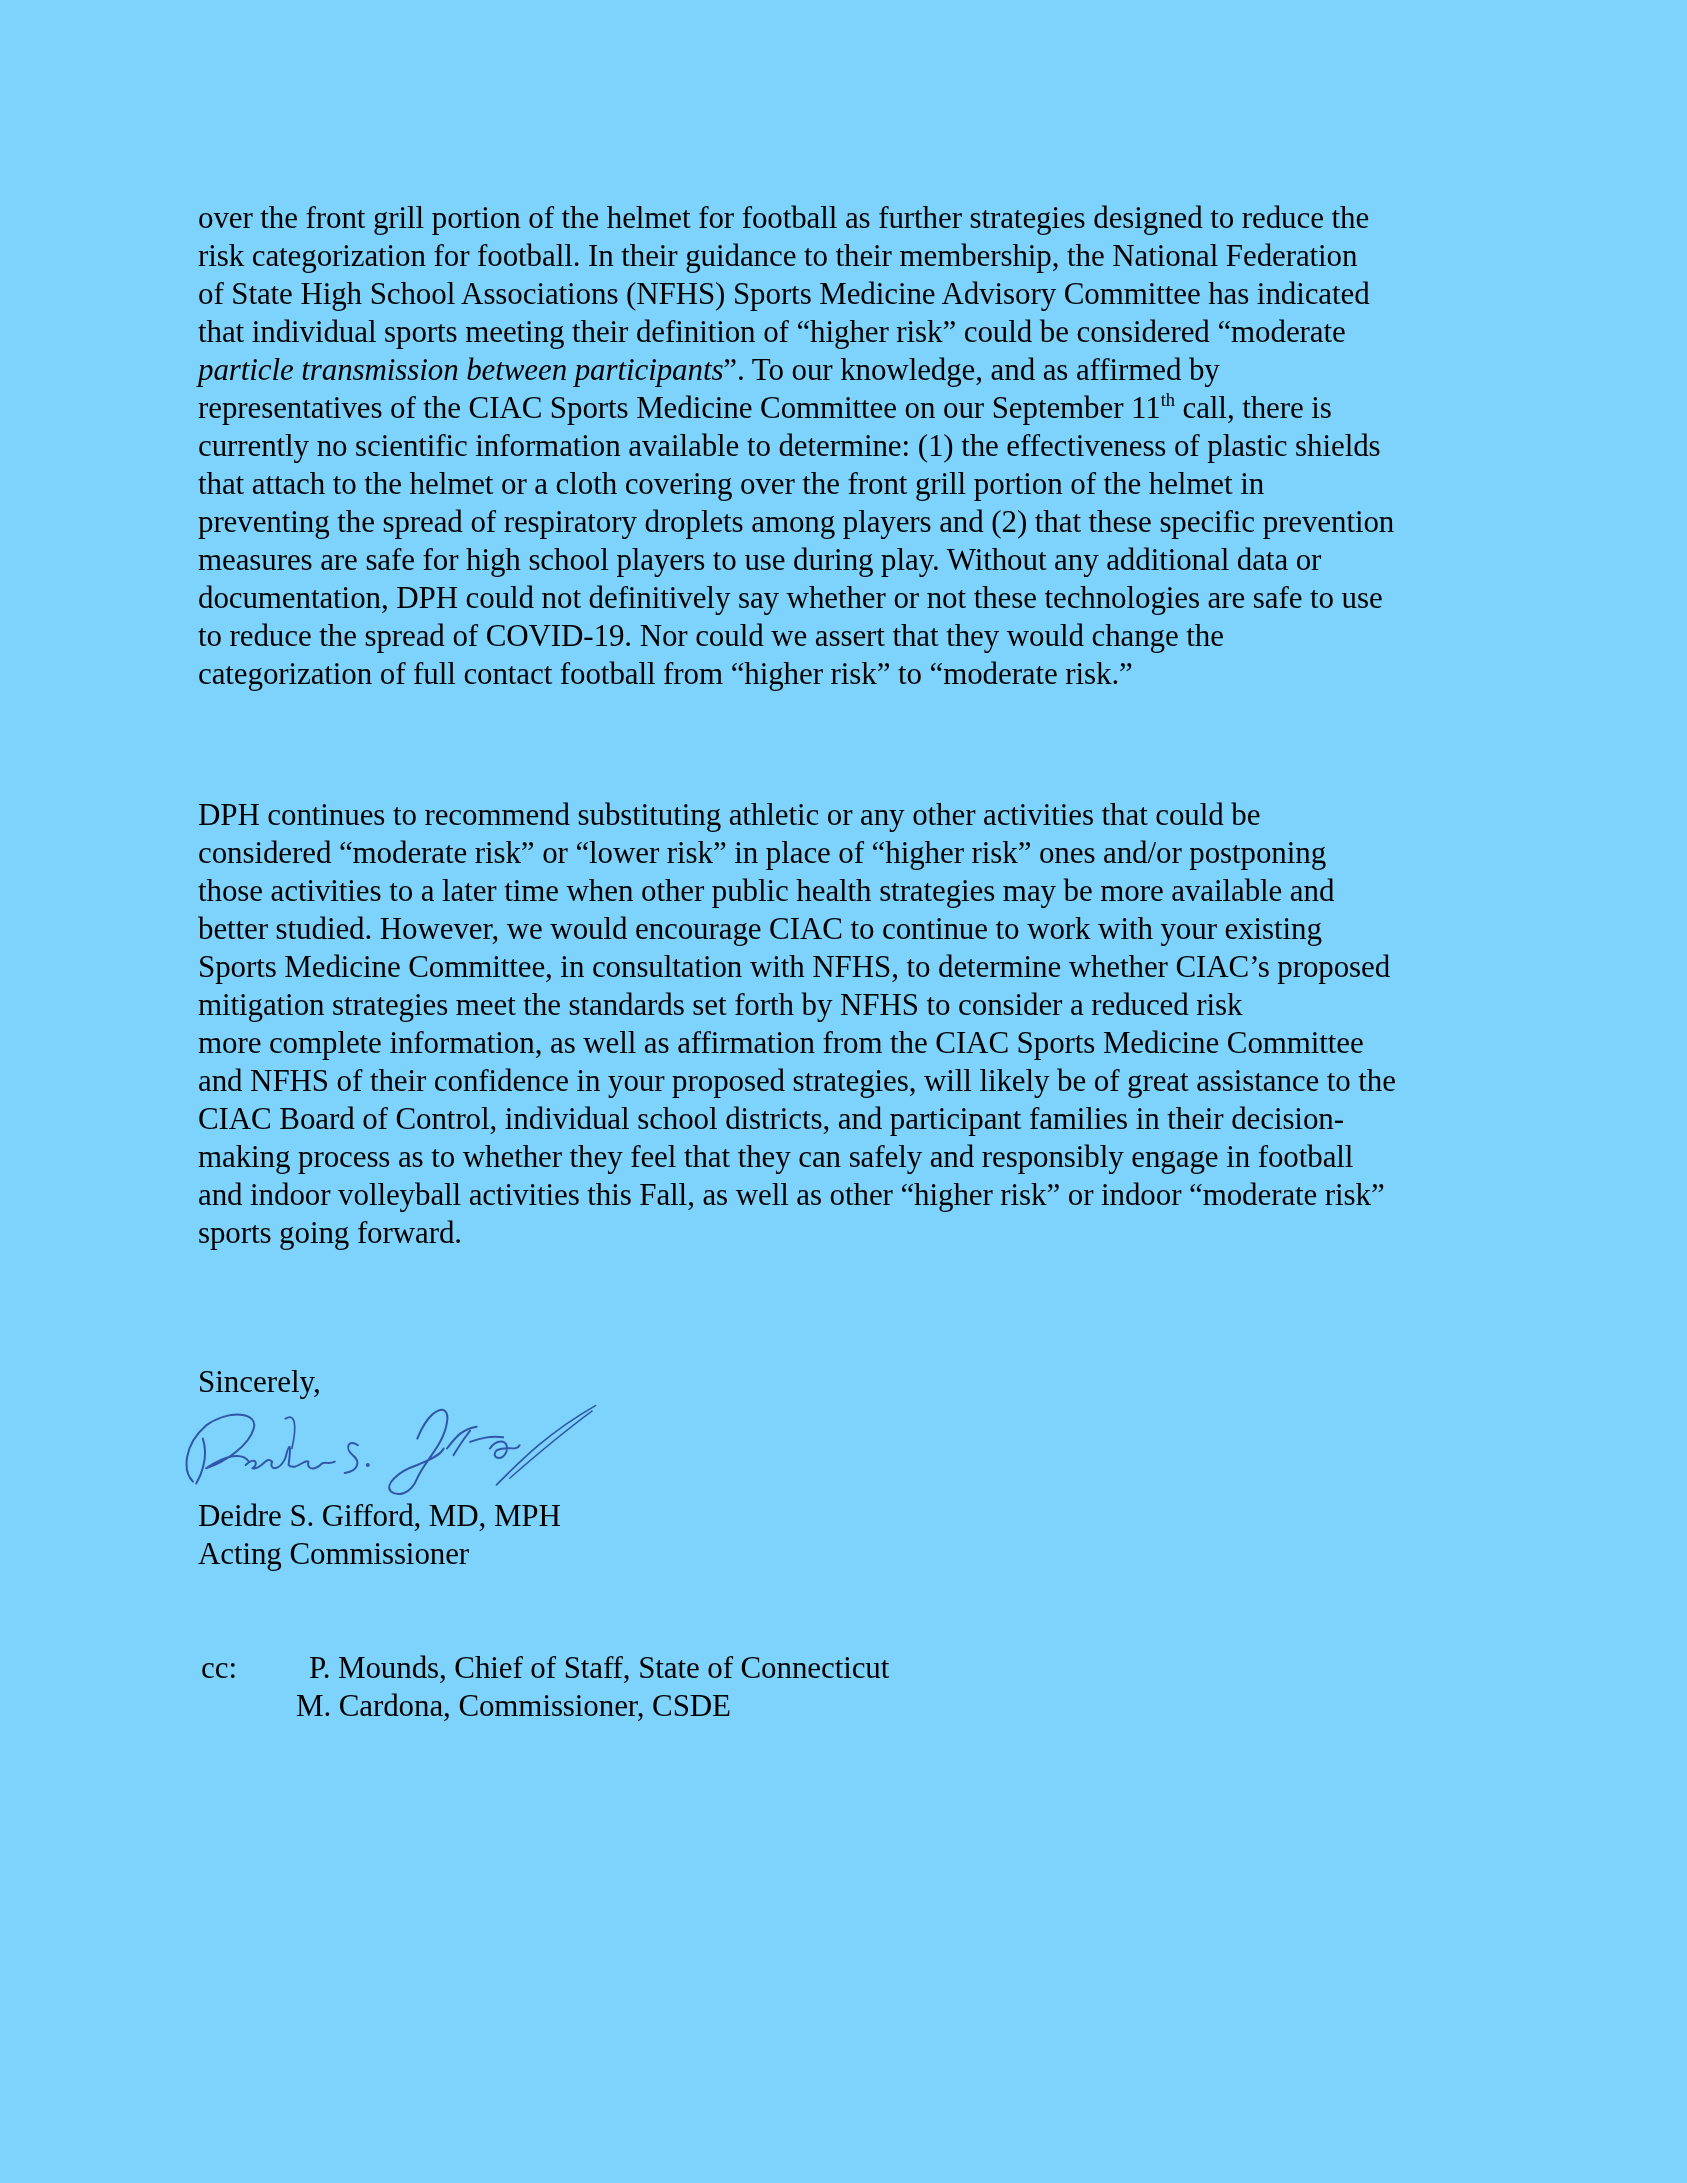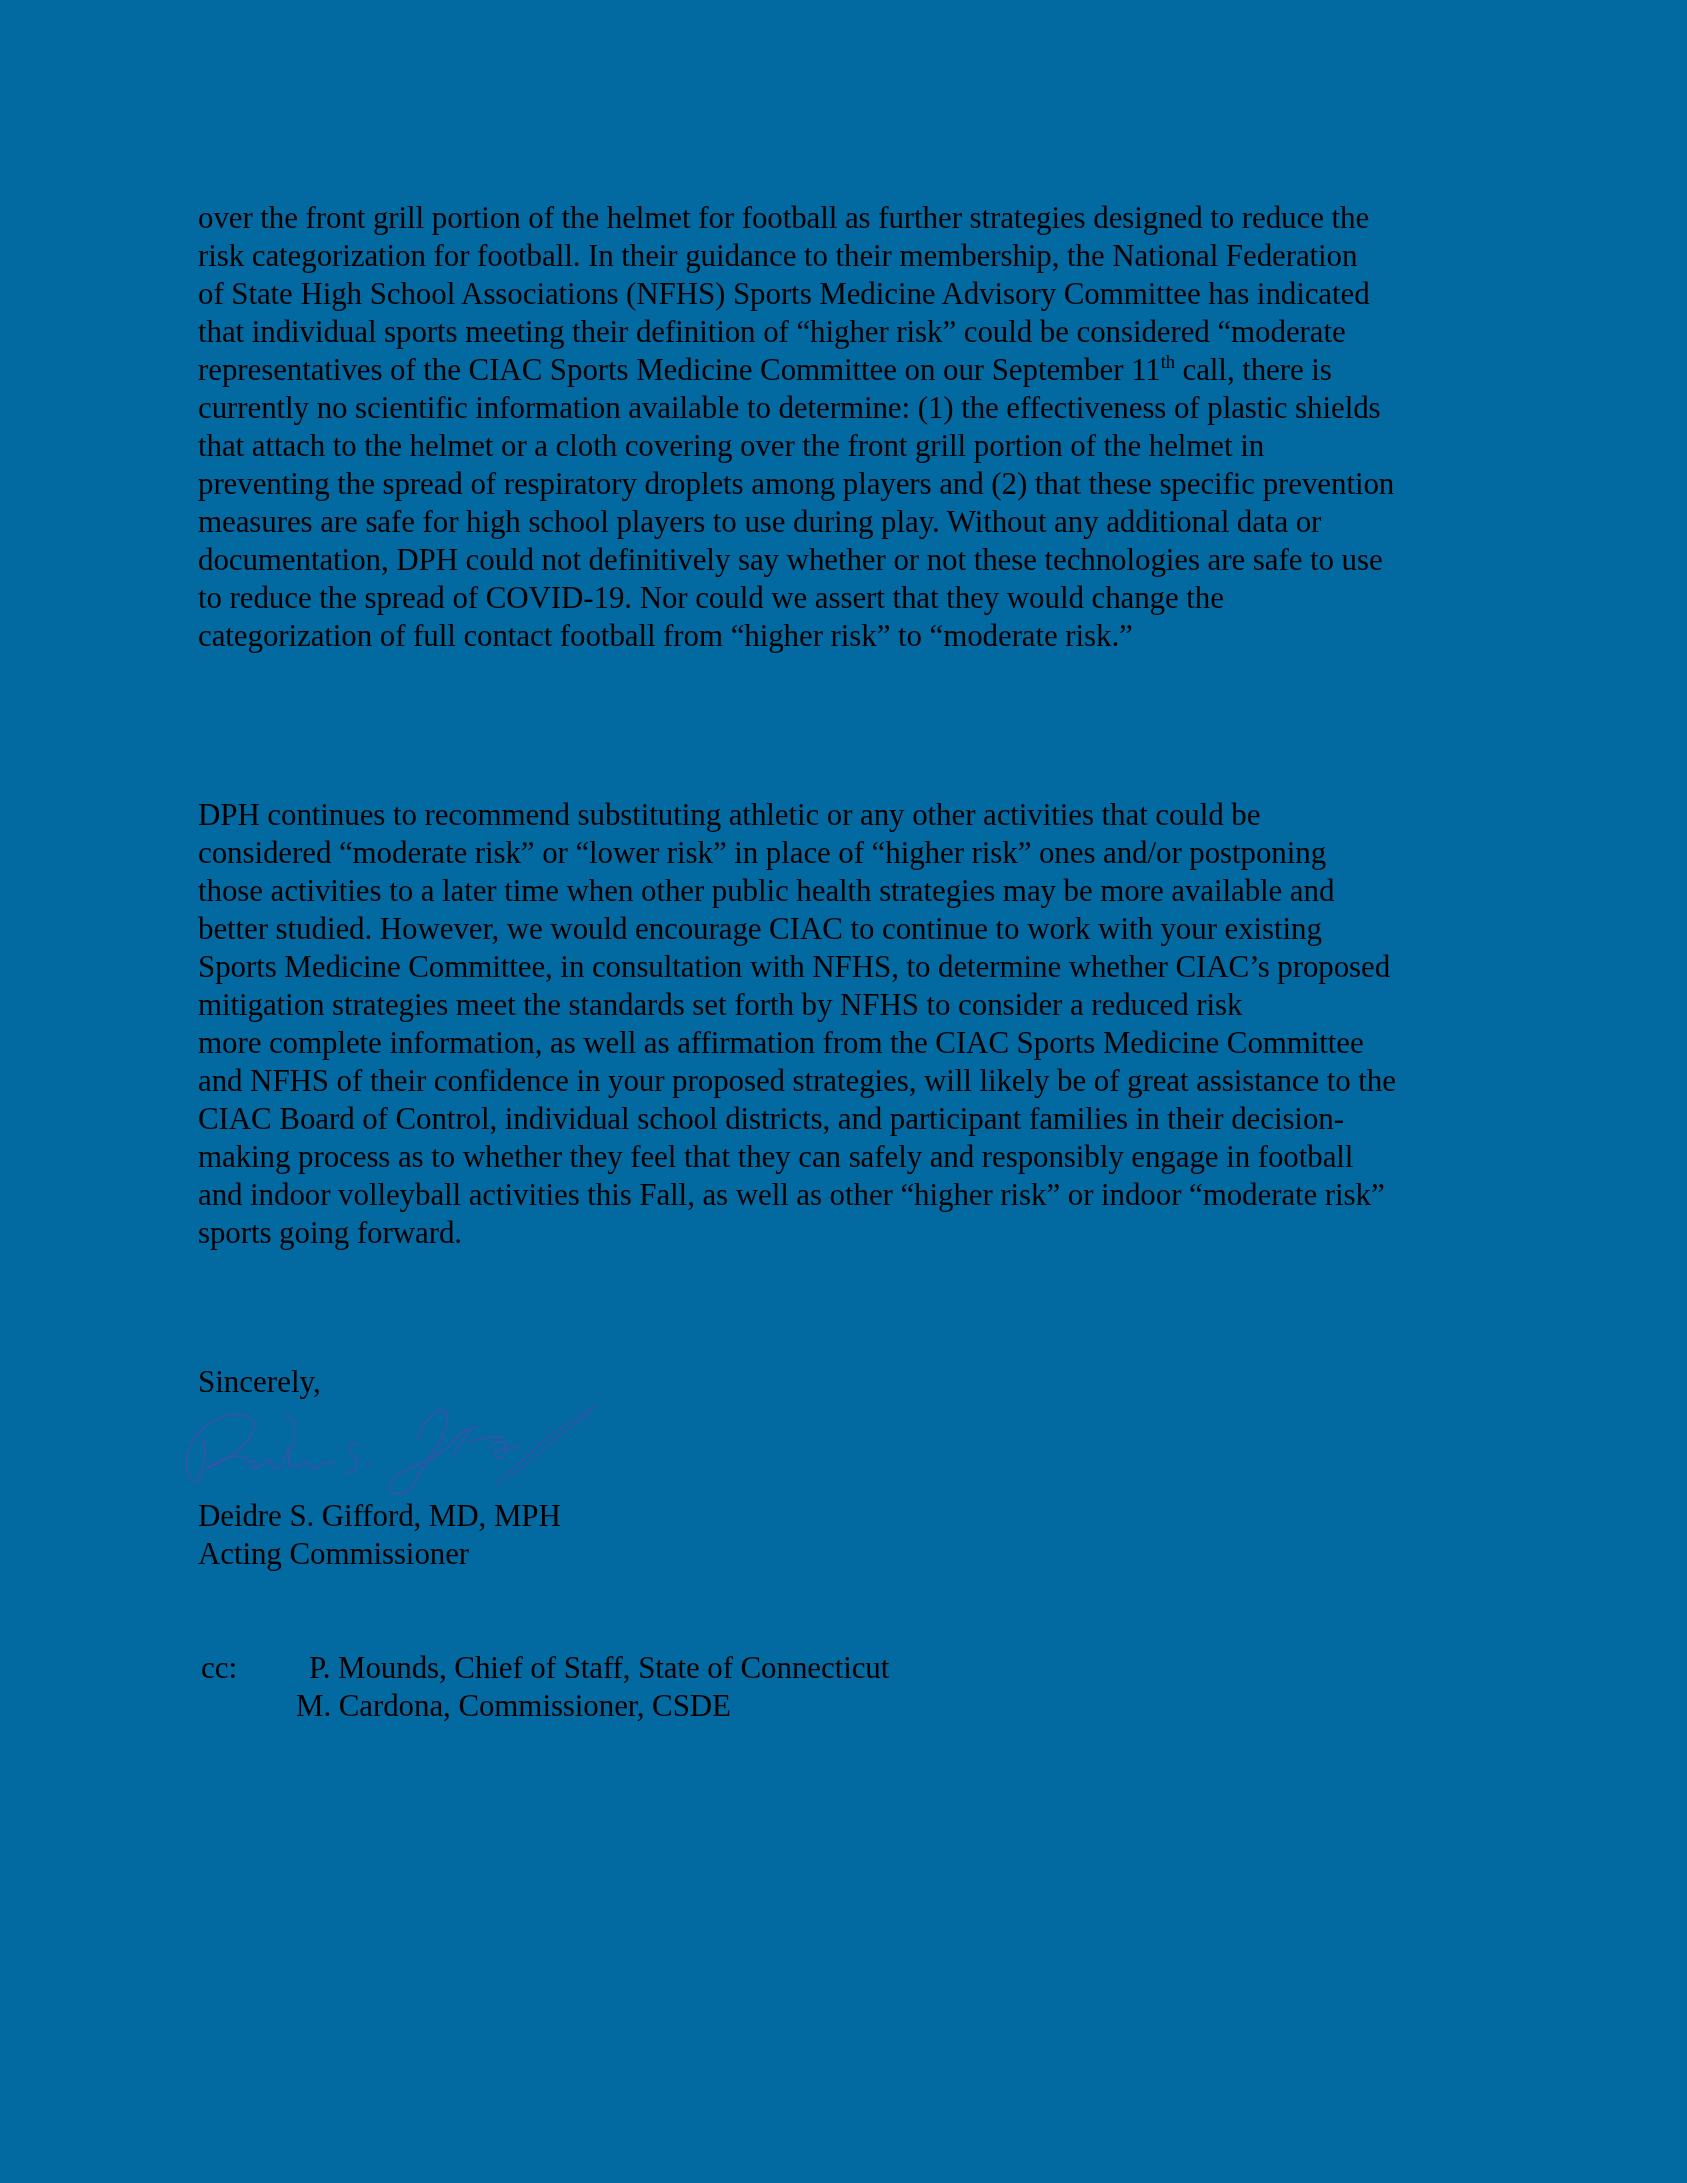--- a/index.html
+++ b/index.html
@@ -1,19 +1,19 @@
 <!DOCTYPE html>
 <html style="font-size:10.6px"><head>
 <meta charset="utf-8">
 <style>
   html, body { margin: 0; padding: 0; background: #ffffff; }
   body { width: 1687px; height: 2183px; position: relative; overflow: hidden; }
   .page {
     position: absolute; left: 0; top: 0; width: 1687px; height: 2183px;
-    background: #0369a1; color: #000000;
+    background: #7dd3fc; color: #000000;
     font-family: "Liberation Serif", "DejaVu Serif", serif;
     font-size: 31px;
   }
   .para { position: absolute; left: 198px; width: 1323px; }
   .line { display: block; height: 38px; line-height: 38px; white-space: nowrap; letter-spacing: -0.1px; }
   .it { font-style: italic; }
   sup.th { font-size: 18.5px; vertical-align: 0; position: relative; top: -12px; }
   #p1 { top: 199px; }
   #p2 { top: 796px; }
   #closing { position: absolute; left: 198px; top: 1363px; line-height: 38px; }
@@ -29,20 +29,21 @@
 </head>
 <body>
 
 <div class="page">
 
   <div class="para" id="p1">
       <span class="line">over the front grill portion of the helmet for football as further strategies designed to reduce the</span>
       <span class="line">risk categorization for football.  In their guidance to their membership, the National Federation</span>
       <span class="line">of State High School Associations (NFHS) Sports Medicine Advisory Committee has indicated</span>
       <span class="line">that individual sports meeting their definition of “higher risk” could be considered “moderate</span>
+      <span class="line"><span class="it">particle transmission between participants</span><span>”.  To our knowledge, and as affirmed by</span></span>
       <span class="line"><span>representatives of the CIAC Sports Medicine Committee on our September 11</span><sup class="th">th</sup><span> call, there is</span></span>
       <span class="line">currently no scientific information available to determine: (1) the effectiveness of plastic shields</span>
       <span class="line">that attach to the helmet or a cloth covering over the front grill portion of the helmet in</span>
       <span class="line">preventing the spread of respiratory droplets among players and (2) that these specific prevention</span>
       <span class="line">measures are safe for high school players to use during play.  Without any additional data or</span>
       <span class="line">documentation, DPH could not definitively say whether or not these technologies are safe to use</span>
       <span class="line">to reduce the spread of COVID-19.  Nor could we assert that they would change the</span>
       <span class="line">categorization of full contact football from “higher risk” to “moderate risk.”</span>
     </div>
   <div class="para" id="p2">

